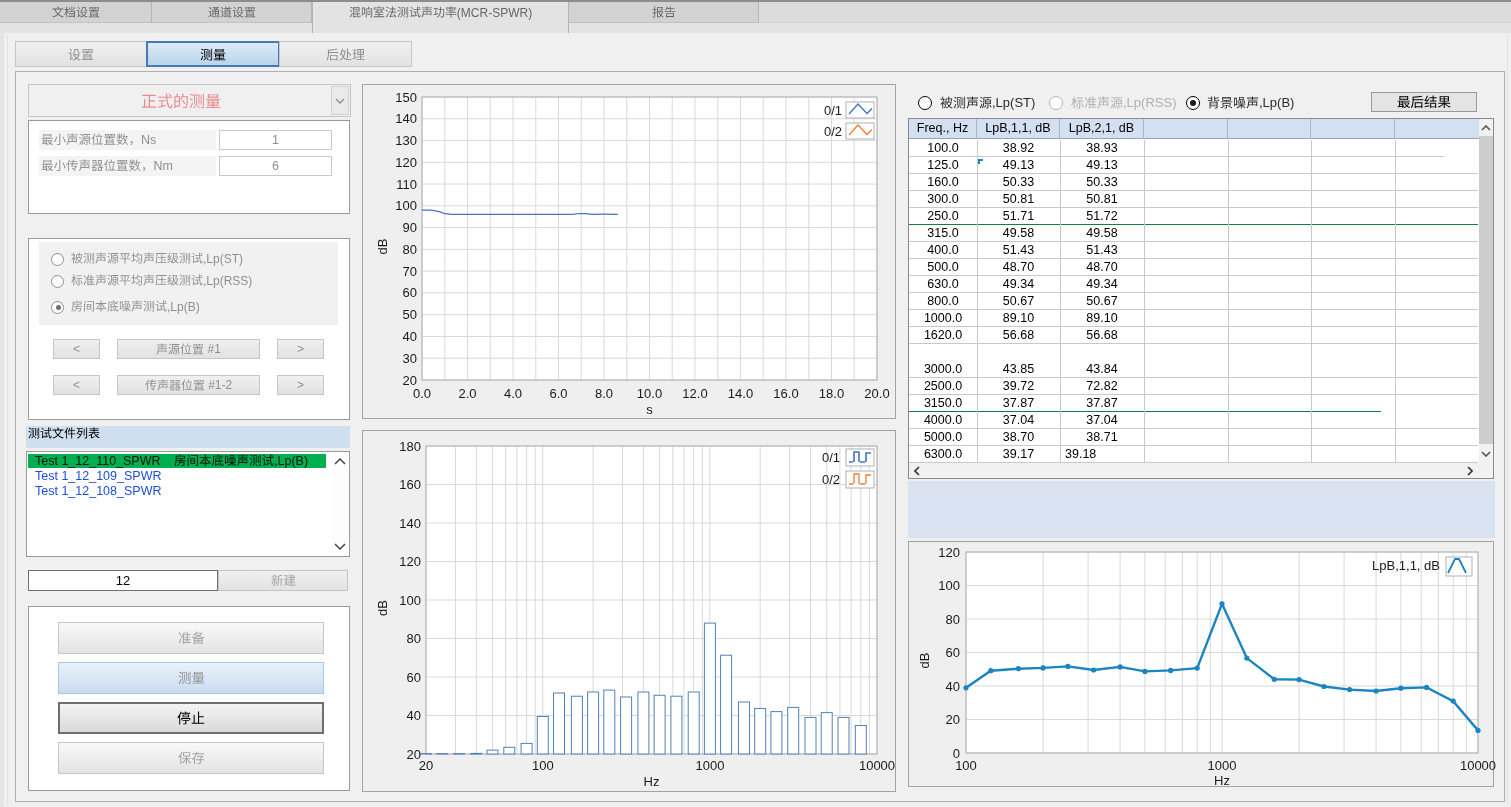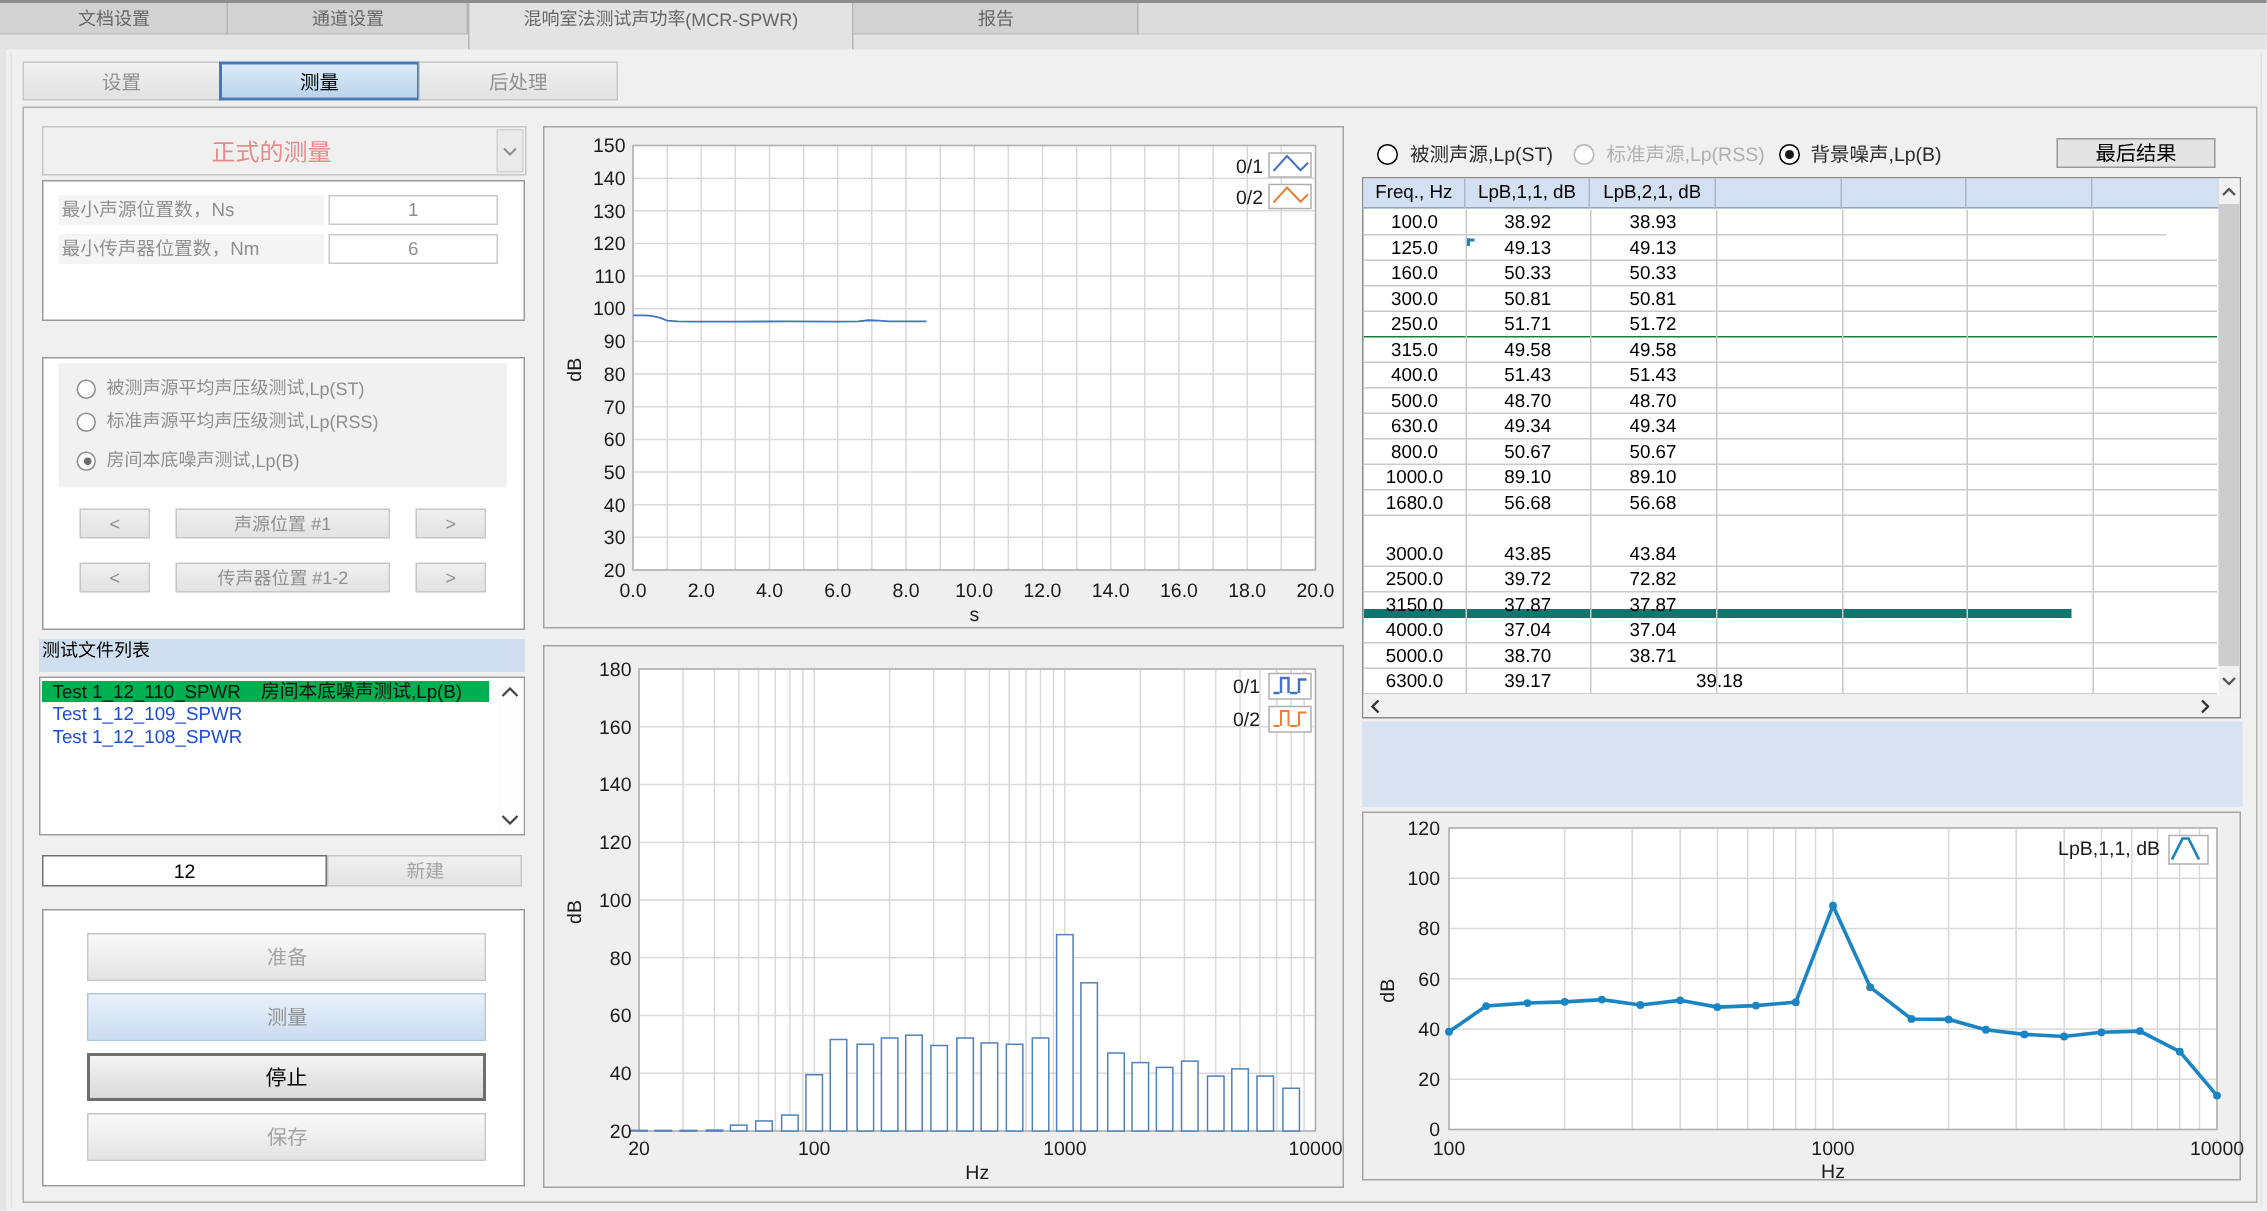--- a/index.html
+++ b/index.html
@@ -482,53 +482,53 @@
         <span style="position:absolute;left:0px;width:68px;line-height:16px;text-align:center">800.0</span>
         <span style="position:absolute;left:68px;width:83px;line-height:16px;text-align:center">50.67</span>
         <span style="position:absolute;left:151px;width:84px;line-height:16px;text-align:center">50.67</span>
       </div>
       <div style="position:absolute;left:0;top:170px;width:569px;height:17px;border-bottom:1px solid #c9c9c9;box-sizing:border-box">
         <span style="position:absolute;left:0px;width:68px;line-height:16px;text-align:center">1000.0</span>
         <span style="position:absolute;left:68px;width:83px;line-height:16px;text-align:center">89.10</span>
         <span style="position:absolute;left:151px;width:84px;line-height:16px;text-align:center">89.10</span>
       </div>
       <div style="position:absolute;left:0;top:187px;width:569px;height:17px;border-bottom:1px solid #c9c9c9;box-sizing:border-box">
-        <span style="position:absolute;left:0px;width:68px;line-height:16px;text-align:center">1680.0</span>
+        <span style="position:absolute;left:0px;width:68px;line-height:16px;text-align:center">1620.0</span>
         <span style="position:absolute;left:68px;width:83px;line-height:16px;text-align:center">56.68</span>
         <span style="position:absolute;left:151px;width:84px;line-height:16px;text-align:center">56.68</span>
       </div>
       <div style="position:absolute;left:0;top:221px;width:569px;height:17px;border-bottom:1px solid #c9c9c9;box-sizing:border-box">
         <span style="position:absolute;left:0px;width:68px;line-height:16px;text-align:center">3000.0</span>
         <span style="position:absolute;left:68px;width:83px;line-height:16px;text-align:center">43.85</span>
         <span style="position:absolute;left:151px;width:84px;line-height:16px;text-align:center">43.84</span>
       </div>
       <div style="position:absolute;left:0;top:238px;width:569px;height:17px;border-bottom:1px solid #c9c9c9;box-sizing:border-box">
         <span style="position:absolute;left:0px;width:68px;line-height:16px;text-align:center">2500.0</span>
         <span style="position:absolute;left:68px;width:83px;line-height:16px;text-align:center">39.72</span>
         <span style="position:absolute;left:151px;width:84px;line-height:16px;text-align:center">72.82</span>
       </div>
-      <div style="position:absolute;left:0;top:255px;width:472px;height:17px;border-bottom:6px solid #0f766e;box-sizing:border-box">
+      <div style="position:absolute;left:0;top:255px;width:472px;height:17px;border-bottom:1px solid #0f766e;box-sizing:border-box">
         <span style="position:absolute;left:0px;width:68px;line-height:16px;text-align:center">3150.0</span>
         <span style="position:absolute;left:68px;width:83px;line-height:16px;text-align:center">37.87</span>
         <span style="position:absolute;left:151px;width:84px;line-height:16px;text-align:center">37.87</span>
       </div>
       <div style="position:absolute;left:0;top:272px;width:569px;height:17px;border-bottom:1px solid #c9c9c9;box-sizing:border-box">
         <span style="position:absolute;left:0px;width:68px;line-height:16px;text-align:center">4000.0</span>
         <span style="position:absolute;left:68px;width:83px;line-height:16px;text-align:center">37.04</span>
         <span style="position:absolute;left:151px;width:84px;line-height:16px;text-align:center">37.04</span>
       </div>
       <div style="position:absolute;left:0;top:289px;width:569px;height:17px;border-bottom:1px solid #c9c9c9;box-sizing:border-box">
         <span style="position:absolute;left:0px;width:68px;line-height:16px;text-align:center">5000.0</span>
         <span style="position:absolute;left:68px;width:83px;line-height:16px;text-align:center">38.70</span>
         <span style="position:absolute;left:151px;width:84px;line-height:16px;text-align:center">38.71</span>
       </div>
       <div style="position:absolute;left:0;top:306px;width:569px;height:17px;border-bottom:1px solid #c9c9c9;box-sizing:border-box">
         <span style="position:absolute;left:0px;width:68px;line-height:16px;text-align:center">6300.0</span>
         <span style="position:absolute;left:68px;width:83px;line-height:16px;text-align:center">39.17</span>
-        <span style="position:absolute;left:169px;width:84px;line-height:16px;text-align:right">39.18</span>
+        <span style="position:absolute;left:156px;width:84px;line-height:16px;text-align:left">39.18</span>
       </div>
       <div style="position:absolute;left:68px;top:0;width:1px;height:323px;background:#c9c9c9"></div>
       <div style="position:absolute;left:151px;top:0;width:1px;height:323px;background:#c9c9c9"></div>
       <div style="position:absolute;left:235px;top:0;width:1px;height:323px;background:#c9c9c9"></div>
       <div style="position:absolute;left:319px;top:0;width:1px;height:323px;background:#c9c9c9"></div>
       <div style="position:absolute;left:402px;top:0;width:1px;height:323px;background:#c9c9c9"></div>
       <div style="position:absolute;left:486px;top:0;width:1px;height:323px;background:#c9c9c9"></div>
       <div style="position:absolute;left:69px;top:19px;width:5px;height:5px;border-left:2px solid #1b84c2;border-top:2px solid #1b84c2"></div>
     </div>
     <div style="position:absolute;right:0;top:0;width:14px;height:344px;background:#f1f1f1">

